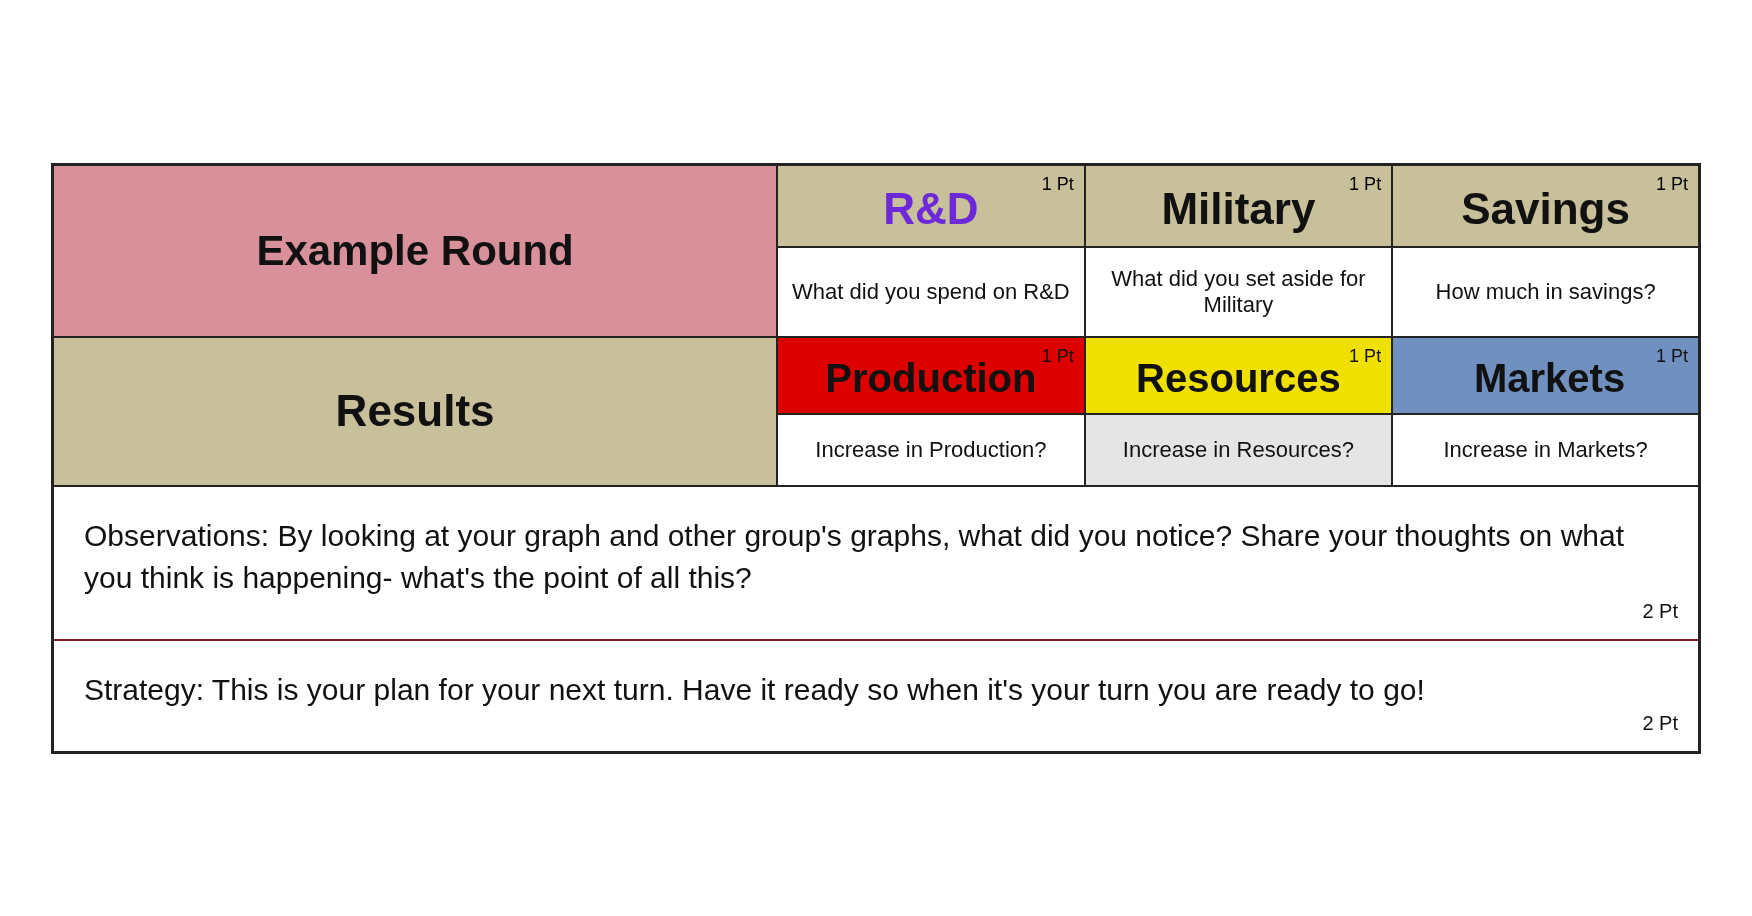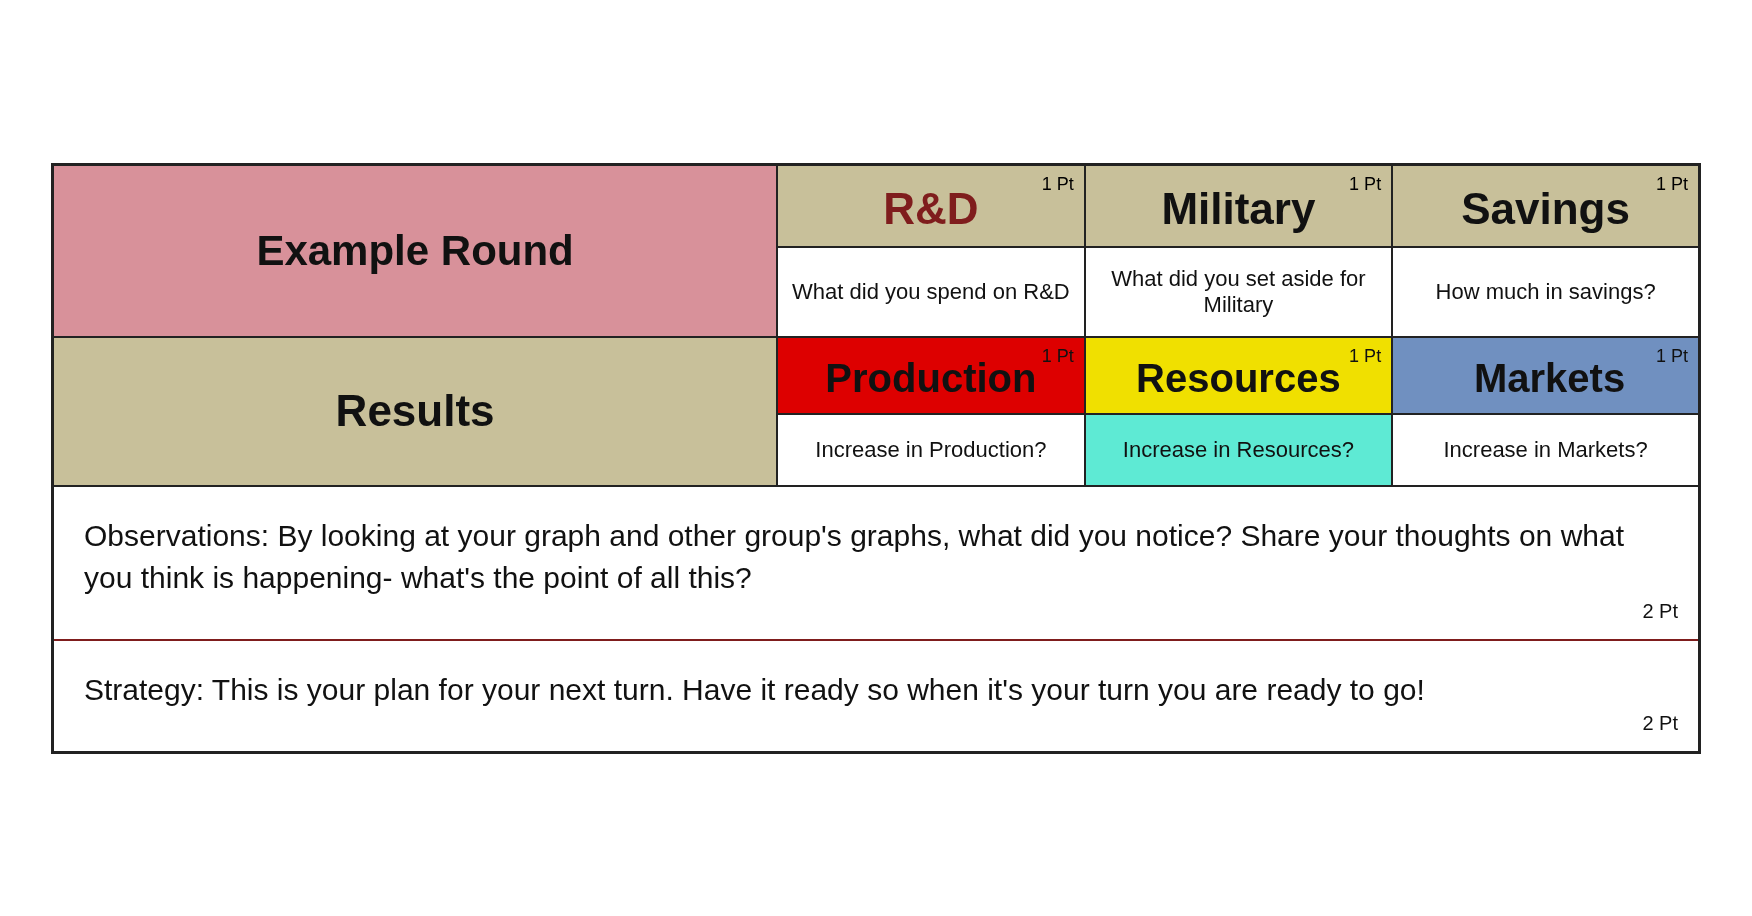--- a/index.html
+++ b/index.html
@@ -43,21 +43,21 @@
 
 <table class="main-table" style="width:1650px; border-collapse:collapse; border:3px solid #222;">
 
   <tbody>
       <tr>
     <td rowspan="2" class="example-round-cell" style="width:44%; background-color:#d8919a; text-align:center; vertical-align:middle; padding:30px 20px; border:2px solid #222;">
       <span class="cell-title" style="font-size:42px; font-weight:bold; color:#111;">Example Round</span>
     </td>
     <td style="background-color:#c8c09a; text-align:center; padding:18px 10px 12px 10px; position:relative; vertical-align:middle; border:2px solid #222; width:18.67%;">
       <span style="font-size:18px; position:absolute; top:8px; right:10px;">1 Pt</span>
-      <span style="font-size:44px; font-weight:bold; color:#7f1d1d;">R&amp;D</span>
+      <span style="font-size:44px; font-weight:bold; color:#6d28d9;">R&amp;D</span>
     </td>
     <td style="background-color:#c8c09a; text-align:center; padding:18px 10px 12px 10px; position:relative; vertical-align:middle; border:2px solid #222; width:18.67%;">
       <span style="font-size:18px; position:absolute; top:8px; right:10px;">1 Pt</span>
       <span style="font-size:44px; font-weight:bold; color:#111;">Military</span>
     </td>
     <td style="background-color:#c8c09a; text-align:center; padding:18px 10px 12px 10px; position:relative; vertical-align:middle; border:2px solid #222; width:18.67%;">
       <span style="font-size:18px; position:absolute; top:8px; right:10px;">1 Pt</span>
       <span style="font-size:44px; font-weight:bold; color:#111;">Savings</span>
     </td>
   </tr>
@@ -81,21 +81,21 @@
       <span style="font-size:40px; font-weight:bold; color:#111;">Resources</span>
     </td>
     <td style="background-color:#7090c0; text-align:center; padding:18px 10px 12px 10px; position:relative; vertical-align:middle; border:2px solid #222;">
       <span style="font-size:18px; position:absolute; top:8px; right:10px; color:#111;">1 Pt</span>
       <span style="font-size:40px; font-weight:bold; color:#111;margin-left:8px;">Markets</span>
     </td>
   </tr>
 
   <tr>
     <td style="background:#fff; text-align:center; padding:22px 10px; font-size:22px; color:#111; vertical-align:middle; border:2px solid #222;">Increase in Production?</td>
-    <td style="background:#5eead4; text-align:center; padding:18px 2px; font-size:22px; color:#111; vertical-align:middle; border:2px solid #222;">Increase in Resources?</td>
+    <td style="background:#e5e5e5; text-align:center; padding:18px 2px; font-size:22px; color:#111; vertical-align:middle; border:2px solid #222;">Increase in Resources?</td>
     <td style="background:#fff; text-align:center; padding:18px 10px; font-size:22px; color:#111; vertical-align:middle; border:2px solid #222;">Increase in Markets?</td>
   </tr>
 
   <tr>
     <td colspan="4" style="background:#fff; padding:28px 30px 40px 30px; font-size:30px; color:#111; line-height:1.4; position:relative; border:2px solid #7f1d1d;">
       <span>Observations:  By looking at your graph and other group's graphs, what did you notice?  Share your thoughts on what you think is happening- what's the point of all this?</span>
       <span style="position:absolute; bottom:14px; right:20px; font-size:20px;">2 Pt</span>
     </td>
   </tr>
 

